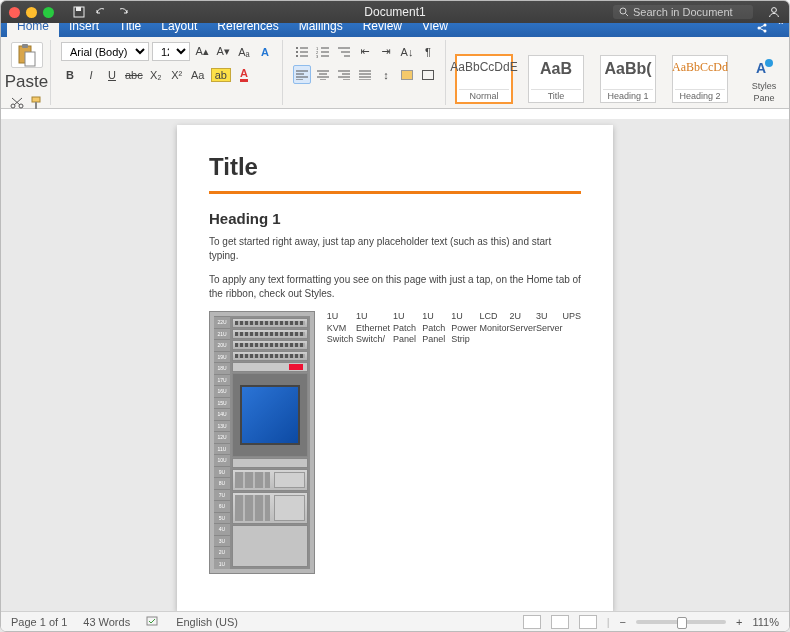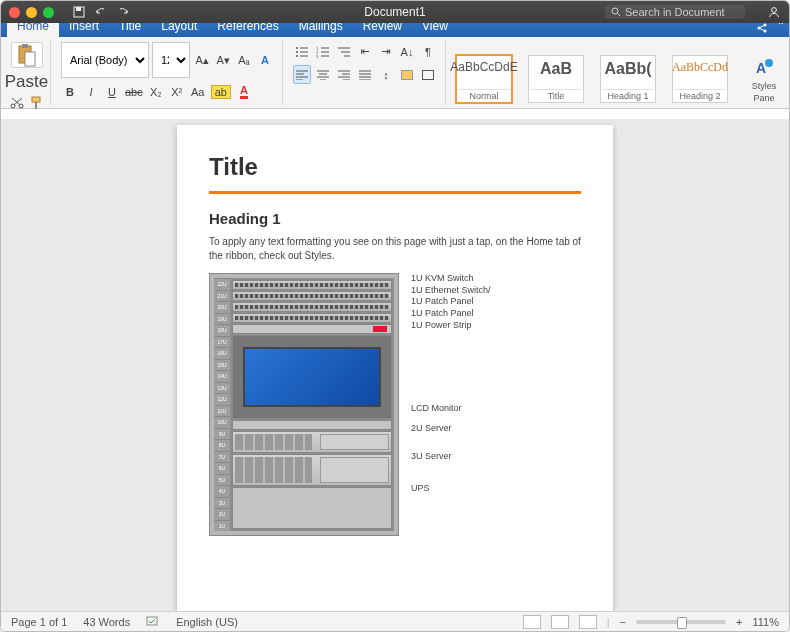--- a/index.html
+++ b/index.html
@@ -6,37 +6,37 @@
 body { background: #fff; width: 790px; height: 632px; overflow: hidden; border: 1px solid #bbb; border-radius: 6px; box-shadow: 0 8px 24px rgba(0,0,0,.25); position: relative; }
 
 
 .titlebar { height: 22px; background: linear-gradient(#4a4a4a,#3d3d3d); display: flex; align-items: center; padding: 0 8px; color: #ddd; font-size: 11px; position: relative; }
 .traffic { display: flex; gap: 6px; }
 .tl { width: 11px; height: 11px; border-radius: 50%; }
 .tl.red { background: #ff5f57; } .tl.yel { background: #ffbd2e; } .tl.grn { background: #28c940; }
 .qat { display:flex; gap:8px; margin-left:18px; align-items:center; }
 .qat-ico { width:14px; height:14px; color:#eee; display:flex; align-items:center; justify-content:center; }
 .titlebar .title { position:absolute; left:50%; transform:translateX(-50%); color:#eee; font-size:12px; }
-.titlebar .search { position:absolute; right:44px; background:rgba(255,255,255,.08); border-radius:3px; padding:1px 6px; font-size:11px; color:#ccc; width:140px; display:flex; align-items:center; gap:4px;}
+.titlebar .search { position:absolute; right:36px; background:rgba(255,255,255,.08); border-radius:3px; padding:1px 6px; font-size:11px; color:#ccc; width:140px; display:flex; align-items:center; gap:4px;}
 .user-ico { position:absolute; right:8px; color:#eee; }
 
 
 .tabs { height: 14px; background: linear-gradient(#2e71c2,#2561ad); display:flex; color:#fff; font-size:12px; align-items:flex-end; padding:0 6px; }
 .tab { padding:4px 10px 4px; cursor:pointer; }
 .tab.active { background:#f5f4f2; color:#2b63b0; border-radius:2px 2px 0 0; }
 .tabs .right { margin-left:auto; display:flex; gap:10px; color:#fff; align-items:center; padding-bottom:2px; }
 
 
 .ribbon { height: 72px; background:#f5f4f2; border-bottom:1px solid #c6c6c6; display:flex; padding:3px 6px; gap:6px; font-size:11px; color:#444; }
 .group { border-right:1px solid #d9d9d9; padding:2px 8px 2px 4px; display:flex; flex-direction:column; gap:4px; }
 .paste-col { width:44px; align-items:center; justify-content:flex-start; }
 .paste-col .big { width:32px; height:34px; background:#fff; border:1px solid #d0d0d0; border-radius:2px; display:flex; align-items:center; justify-content:center; }
 .paste-col .lbl { font-size:17px; text-align:center; }
 .row { display:flex; align-items:center; gap:3px; }
-.sel { background:#fff; border:1px solid #c9c9c9; height:36px; font-size:11px; padding:0 4px; }
+.sel { background:#fff; border:1px solid #c9c9c9; height:19px; font-size:11px; padding:0 4px; }
 .btn { min-width:18px; height:19px; border:1px solid transparent; background:transparent; display:flex; align-items:center; justify-content:center; font-size:11px; color:#444; border-radius:2px; cursor:pointer; }
 .btn.picked { background:#d9e8fa; border-color:#8fbcec; }
 .style-card { width:56px; height:48px; border:1px solid #cfcfcf; background:#fff; display:flex; flex-direction:column; align-items:center; justify-content:space-between; padding:4px 2px 1px; cursor:pointer; }
 .style-card.selected { border-color:#fa9835; box-shadow:0 0 0 1px #fa9835; }
 .style-card .samp { font-size:12px; color:#555; }
 .style-card .samp.big { font-size:16px; font-weight:bold; }
 .style-card .samp.orange { color:#d67a1e;font-family:Liberation Serif, serif; }
 .style-card .capt { font-size:9px; color:#666; border-top:1px solid #e0e0e0; width:100%; text-align:center; padding-top:1px; }
 .styles-group { flex-direction:row; align-items:flex-end; gap:16px; }
 .styles-pane { width:40px; display:flex; flex-direction:column; align-items:center; gap:2px; font-size:9px; color:#555; }
@@ -56,21 +56,21 @@
 .unit { background:linear-gradient(#cfcfcf,#b3b3b3); border:1px solid #888; flex:0 0 auto; position:relative; }
 .unit.ports::after { content:""; position:absolute; inset:2px; background:repeating-linear-gradient(90deg,#555 0 3px,#aaa 3px 5px); }
 .unit.power { background:#c9c9c9; }
 .unit.power::after { content:""; position:absolute; right:4px; top:1px; width:14px; height:6px; background:#e13; }
 .monitor { background:#777; display:flex; justify-content:center; align-items:center; padding:4px;}
 .monitor .screen { width:92%; height:80%; background:linear-gradient(135deg,#2b74d6,#0d4aa3); border:2px solid #444; }
 .srv { background:linear-gradient(#d5d5d5,#bcbcbc); }
 .srv::before { content:""; position:absolute; inset:2px 50% 2px 2px; background:repeating-linear-gradient(90deg,#999 0 8px,#bbb 8px 10px); }
 .srv::after { content:""; position:absolute; inset:2px 2px 2px 55%; background:#d0d0d0; border:1px solid #999; }
 .blank { background:#c4c4c4; }
-.labels { font-size:9px; line-height:1.3; display:flex; flex-direction:column; }
+.labels { font-size:9px; line-height:1.3; display:flex; flex-direction:row; }
 .labels .gap1 { height:72px; } .labels .gap2 { height:8px; } .labels .gap3 { height:16px; } .labels .gap4 { height:20px; }
 
 
 .status { position:absolute; bottom:0; left:0; right:0; height:20px; background:#f4f4f4; border-top:1px solid #d0d0d0; display:flex; align-items:center; font-size:11px; color:#555; padding:0 10px; gap:16px; }
 .status .right { margin-left:auto; display:flex; align-items:center; gap:10px; }
 .viewbtn { width:18px; height:14px; border:1px solid #bbb; background:#fff; }
 .slider { width:90px; height:4px; background:#cfcfcf; position:relative; border-radius:2px; }
 .slider::after{ content:""; position:absolute; left:45%; top:-3px; width:8px; height:10px; background:#fff; border:1px solid #999; border-radius:2px;}
 .sep { color:#bbb; }
 
@@ -303,20 +303,21 @@
       <span>Pane</span>
     </div>
   </div>
 </div>
 
 <div class="workarea">
   <div class="page">
     <div class="doc-title">Title</div>
     <div class="rule"></div>
     <div class="doc-h1">Heading 1</div>
+    <p class="para">To get started right away, just tap any placeholder text (such as this) and start typing.</p>
     <p class="para">To apply any text formatting you see on this page with just a tap, on the Home tab of the ribbon, check out Styles.</p>
 
     <div class="diagram-row">
       <div class="rack">
         <div class="uscale" id="uscale">
             <div>1U</div>
             <div>2U</div>
             <div>3U</div>
             <div>4U</div>
             <div>5U</div>

